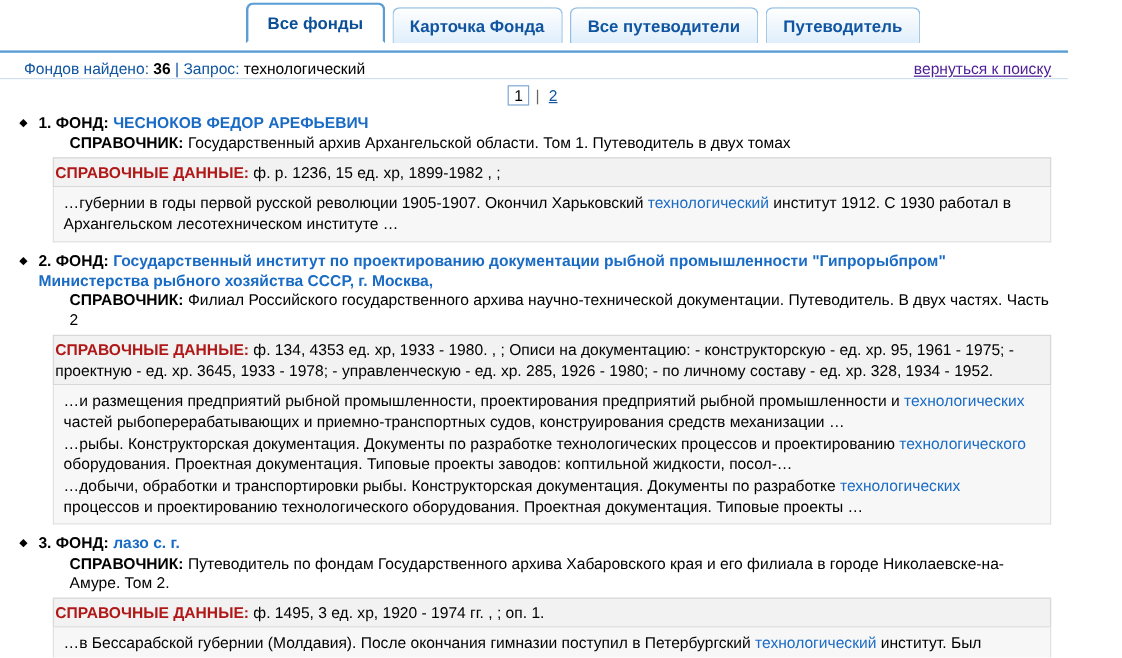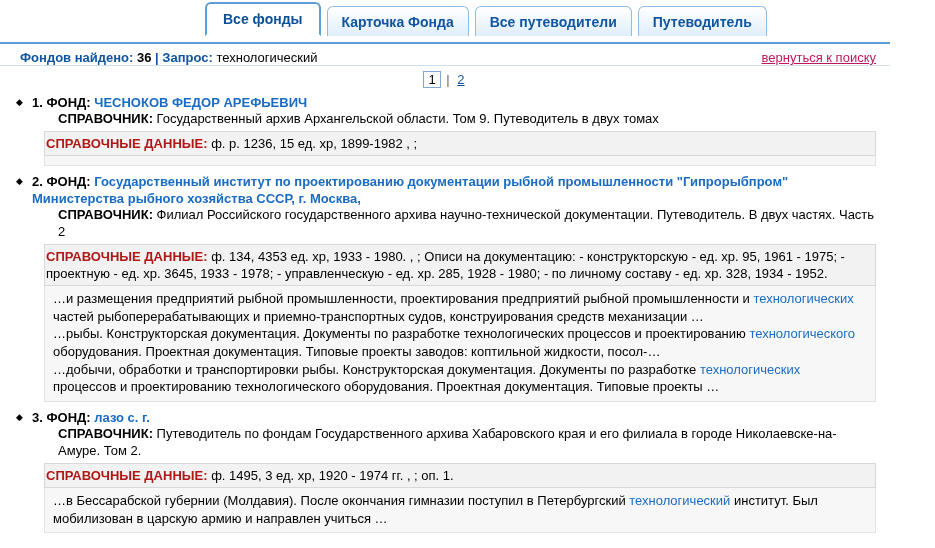--- a/index.html
+++ b/index.html
@@ -60,35 +60,35 @@
   .inforow {
     position: relative;
     padding: 6px 10px 4px 20px;
     font-size: 13px;
     border-bottom: 1px solid #cfe0f0;
     height: 22px;
     box-sizing: border-box;
   }
   .inforow .lbl {
     color: #1155a0;
-    font-weight: bold;
+    font-weight: normal;
   }
   .inforow .val {
     color: #000;
     font-weight: bold;
   }
   .inforow .qval {
     color: #000;
     font-weight: normal;
   }
   .backlink {
     position: absolute;
     right: 14px;
     top: 6px;
-    color: #be185d;
+    color: #4c1d95;
     text-decoration: underline;
     font-size: 13px;
     cursor: pointer;
   }
 
   
   .pager {
     text-align: center;
     padding: 6px 0 4px 0;
     font-size: 13px;
@@ -213,44 +213,45 @@
 
     <div class="fund">
       <div class="fund-title">
         <span class="bullet">◆</span>
         <span class="fund-label">1.</span>
         <span class="fund-label">ФОНД:</span>
         <span class="fund-name">ЧЕСНОКОВ ФЕДОР АРЕФЬЕВИЧ</span>
       </div>
       <div class="guide-line">
         <span class="guide-label">СПРАВОЧНИК:</span>
-        <span>Государственный архив Архангельской области. Том 9. Путеводитель в двух томах</span>
+        <span>Государственный архив Архангельской области. Том 1. Путеводитель в двух томах</span>
       </div>
       <div class="ref-block">
         <span class="ref-label">СПРАВОЧНЫЕ ДАННЫЕ:</span>
         <span>ф. р. 1236, 15 ед. хр, 1899-1982 , ;</span>
       </div>
       <div class="snip-block">
+        <p class="snip">…губернии в годы первой русской революции 1905-1907. Окончил Харьковский <span class="hl">технологический</span> институт 1912. С 1930 работал в Архангельском лесотехническом институте …</p>
       </div>
     </div>
 
     <div class="fund">
       <div class="fund-title">
         <span class="bullet">◆</span>
         <span class="fund-label">2.</span>
         <span class="fund-label">ФОНД:</span>
         <span class="fund-name">Государственный институт по проектированию документации рыбной промышленности "Гипрорыбпром" Министерства рыбного хозяйства СССР, г. Москва,</span>
       </div>
       <div class="guide-line">
         <span class="guide-label">СПРАВОЧНИК:</span>
         <span>Филиал Российского государственного архива научно-технической документации. Путеводитель. В двух частях. Часть 2</span>
       </div>
       <div class="ref-block">
         <span class="ref-label">СПРАВОЧНЫЕ ДАННЫЕ:</span>
-        <span>ф. 134, 4353 ед. хр, 1933 - 1980. , ; Описи на документацию: - конструкторскую - ед. хр. 95, 1961 - 1975; - проектную - ед. хр. 3645, 1933 - 1978; - управленческую - ед. хр. 285, 1928 - 1980; - по личному составу - ед. хр. 328, 1934 - 1952.</span>
+        <span>ф. 134, 4353 ед. хр, 1933 - 1980. , ; Описи на документацию: - конструкторскую - ед. хр. 95, 1961 - 1975; - проектную - ед. хр. 3645, 1933 - 1978; - управленческую - ед. хр. 285, 1926 - 1980; - по личному составу - ед. хр. 328, 1934 - 1952.</span>
       </div>
       <div class="snip-block">
         <p class="snip">…и размещения предприятий рыбной промышленности, проектирования предприятий рыбной промышленности и <span class="hl">технологических</span> частей рыбоперерабатывающих и приемно-транспортных судов, конструирования средств механизации …</p>
         <p class="snip">…рыбы. Конструкторская документация. Документы по разработке технологических процессов и проектированию <span class="hl">технологического</span> оборудования. Проектная документация. Типовые проекты заводов: коптильной жидкости, посол-…</p>
         <p class="snip">…добычи, обработки и транспортировки рыбы. Конструкторская документация. Документы по разработке <span class="hl">технологических</span> процессов и проектированию технологического оборудования. Проектная документация. Типовые проекты …</p>
       </div>
     </div>
 
     <div class="fund">
       <div class="fund-title">

